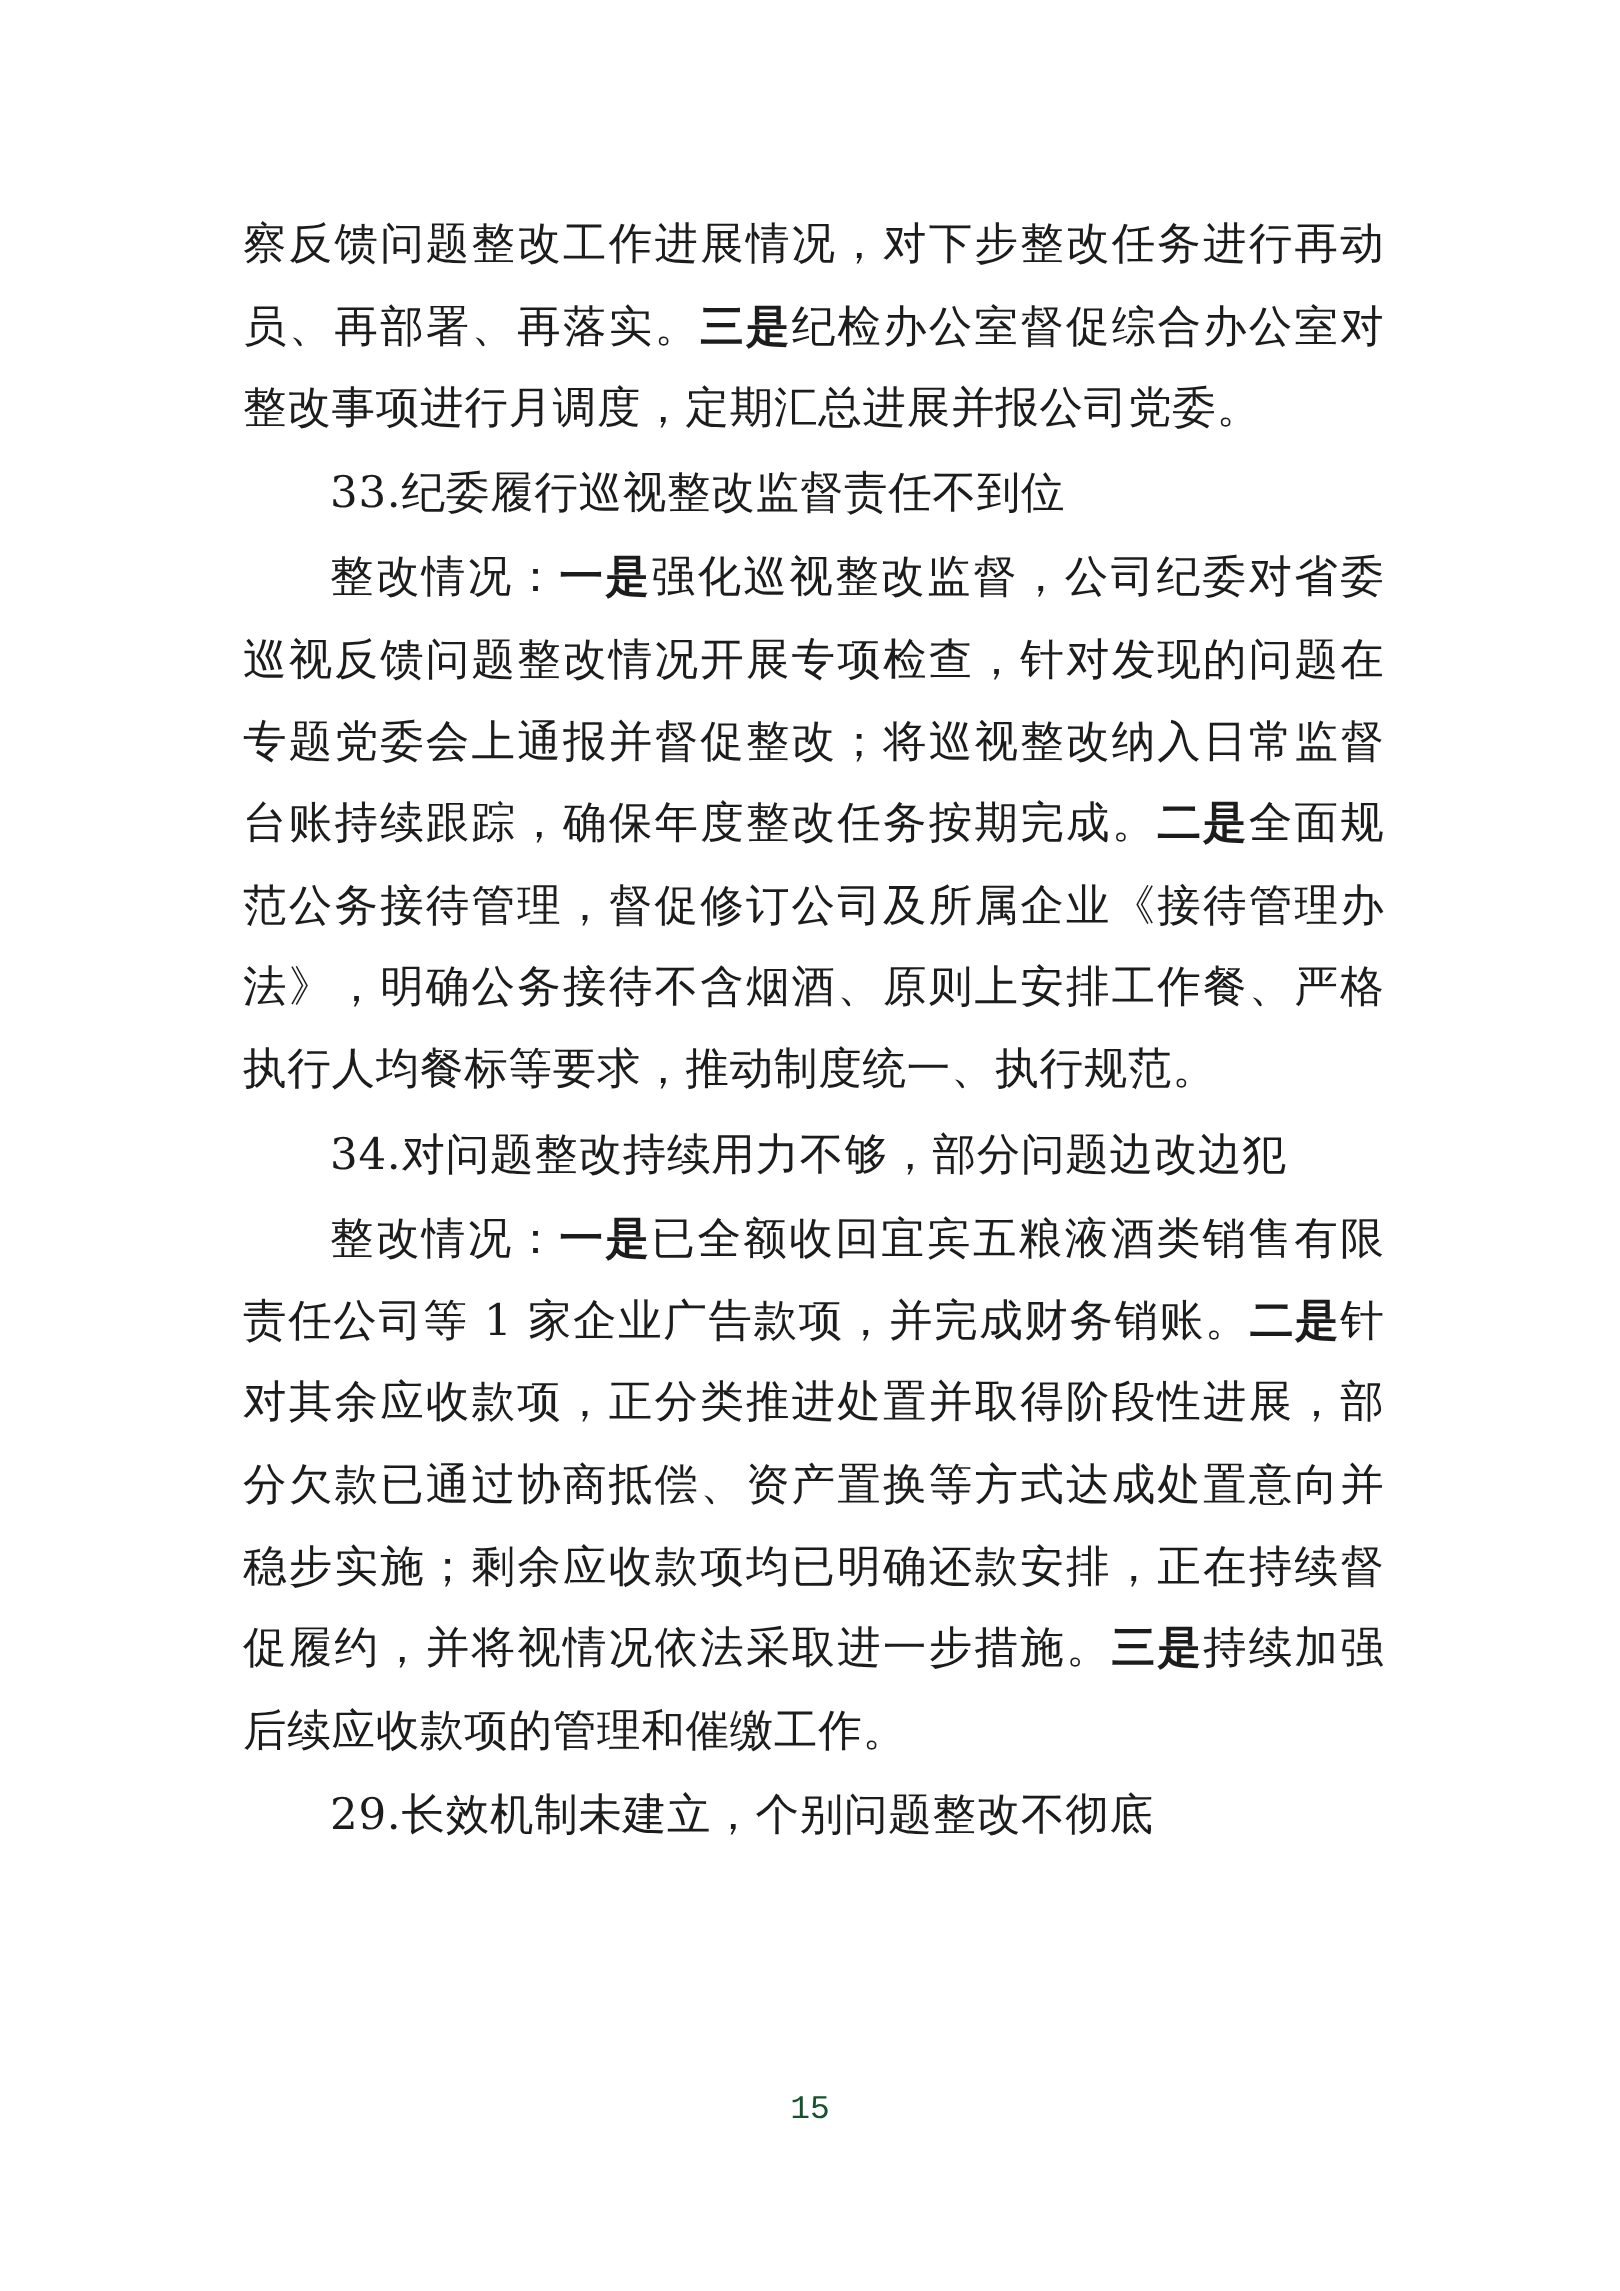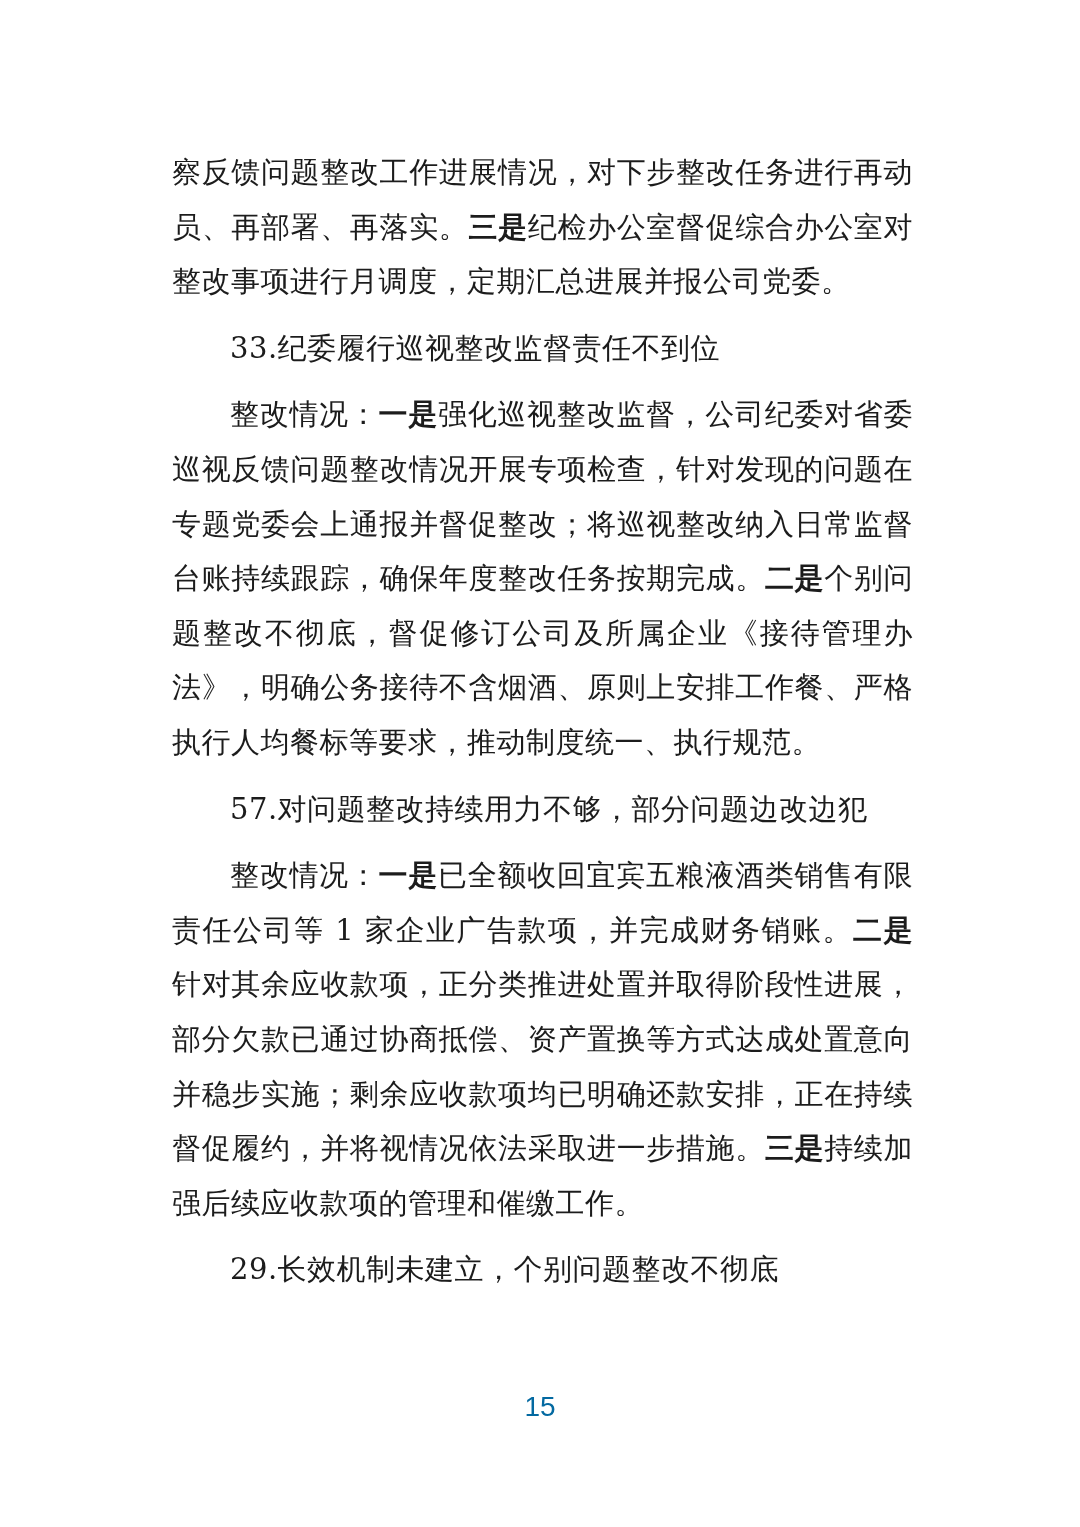--- a/index.html
+++ b/index.html
@@ -21,47 +21,47 @@
     left: 160px;
     top: 133px;
     width: 765px;
     font-size: 29px;
     line-height: 54.6px;
     letter-spacing: 0.5px;
     text-align: justify;
     text-justify: inter-ideograph;
   }
   .content p {
-    margin: 12px;
+    margin: 2px;
     padding: 0;
   }
   .content p.indent {
     text-indent: 2em;
   }
   .seg-bold {
     font-weight: 700;
   }
   .footer {
     position: absolute;
     left: 0;
     right: 0;
     top: 1392px;
     text-align: center;
-    font-size: 28px;
+    font-size: 22px;
     line-height: 30px;
-    color: #0369a1;
-    font-family: Liberation Sans, sans-serif;
+    color: #14532d;
+    font-family: Liberation Mono, monospace;
   }
 </style>
 </head>
 <body>
 
 <div class="page">
   <div class="content">
       <p><span>察反馈问题整改工作进展情况，对下步整改任务进行再动员、再部署、再落实。</span><span class="seg-bold">三是</span><span>纪检办公室督促综合办公室对整改事项进行月调度，定期汇总进展并报公司党委。</span></p>
       <p class="indent"><span>33.纪委履行巡视整改监督责任不到位</span></p>
-      <p class="indent"><span>整改情况：</span><span class="seg-bold">一是</span><span>强化巡视整改监督，公司纪委对省委巡视反馈问题整改情况开展专项检查，针对发现的问题在专题党委会上通报并督促整改；将巡视整改纳入日常监督台账持续跟踪，确保年度整改任务按期完成。</span><span class="seg-bold">二是</span><span>个别问题整改不彻底，督促修订公司及所属企业《接待管理办法》，明确公务接待不含烟酒、原则上安排工作餐、严格执行人均餐标等要求，推动制度统一、执行规范。</span></p>
-      <p class="indent"><span>57.对问题整改持续用力不够，部分问题边改边犯</span></p>
+      <p class="indent"><span>整改情况：</span><span class="seg-bold">一是</span><span>强化巡视整改监督，公司纪委对省委巡视反馈问题整改情况开展专项检查，针对发现的问题在专题党委会上通报并督促整改；将巡视整改纳入日常监督台账持续跟踪，确保年度整改任务按期完成。</span><span class="seg-bold">二是</span><span>全面规范公务接待管理，督促修订公司及所属企业《接待管理办法》，明确公务接待不含烟酒、原则上安排工作餐、严格执行人均餐标等要求，推动制度统一、执行规范。</span></p>
+      <p class="indent"><span>34.对问题整改持续用力不够，部分问题边改边犯</span></p>
       <p class="indent"><span>整改情况：</span><span class="seg-bold">一是</span><span>已全额收回宜宾五粮液酒类销售有限责任公司等 1 家企业广告款项，并完成财务销账。</span><span class="seg-bold">二是</span><span>针对其余应收款项，正分类推进处置并取得阶段性进展，部分欠款已通过协商抵偿、资产置换等方式达成处置意向并稳步实施；剩余应收款项均已明确还款安排，正在持续督促履约，并将视情况依法采取进一步措施。</span><span class="seg-bold">三是</span><span>持续加强后续应收款项的管理和催缴工作。</span></p>
       <p class="indent"><span>29.长效机制未建立，个别问题整改不彻底</span></p>
     </div>
   <div class="footer">15</div>
 </div>
 
 </body></html>

